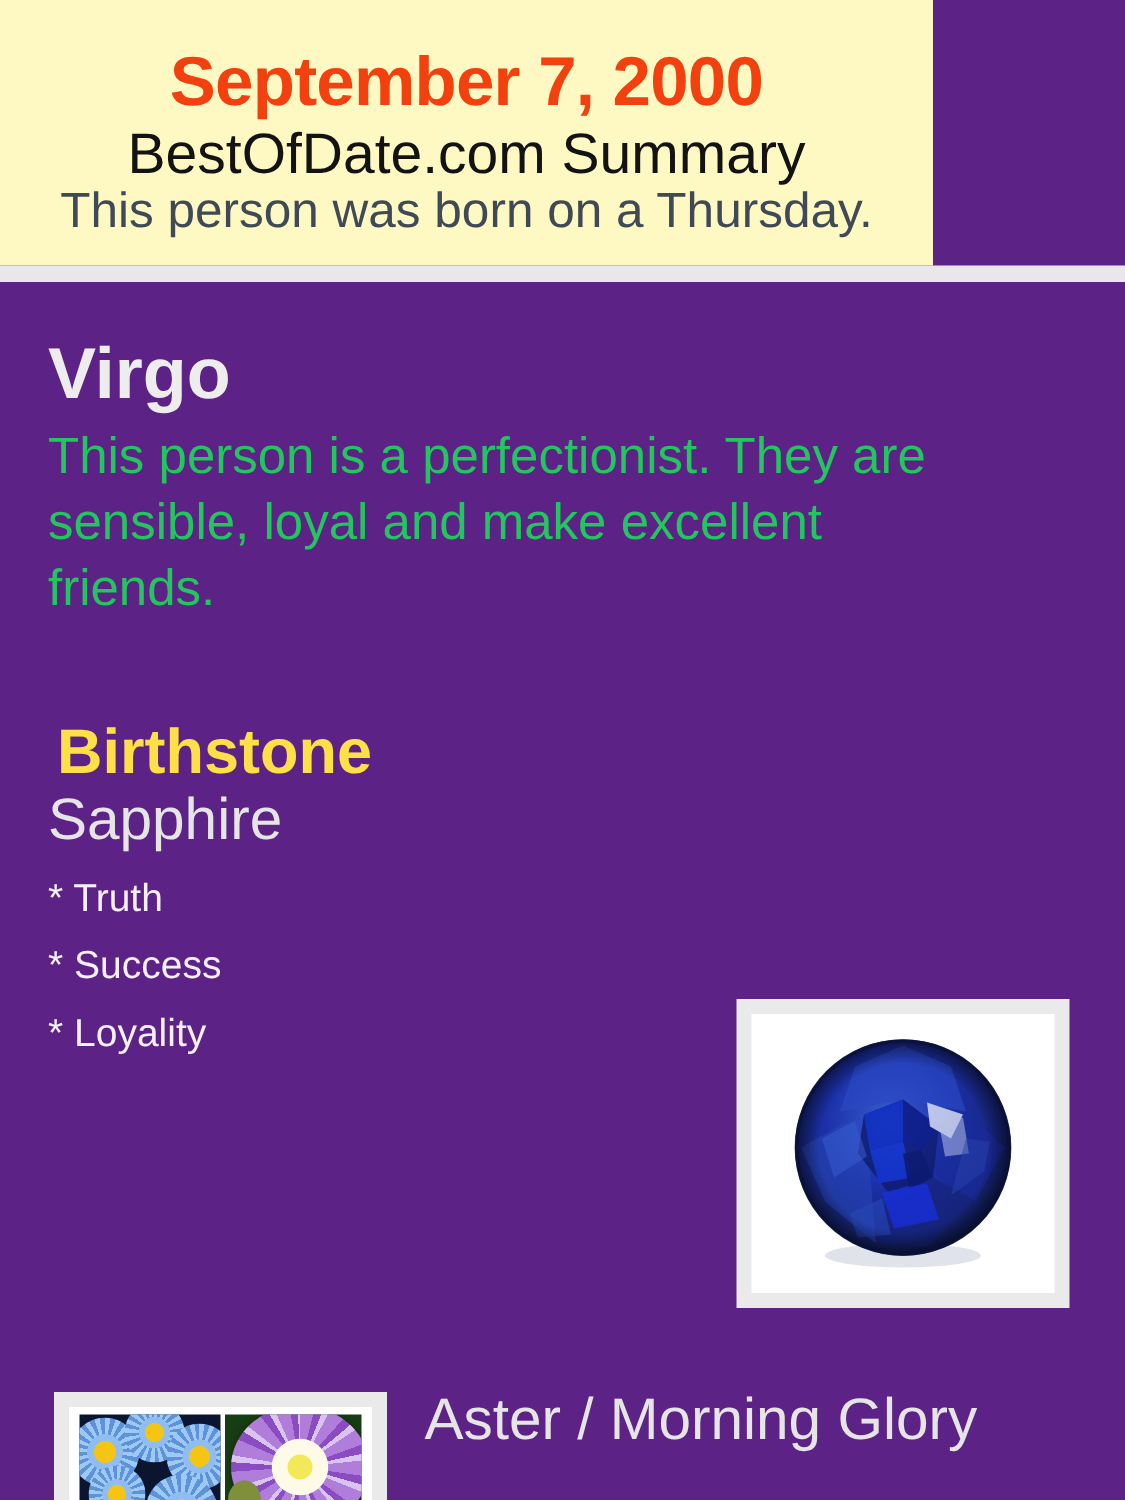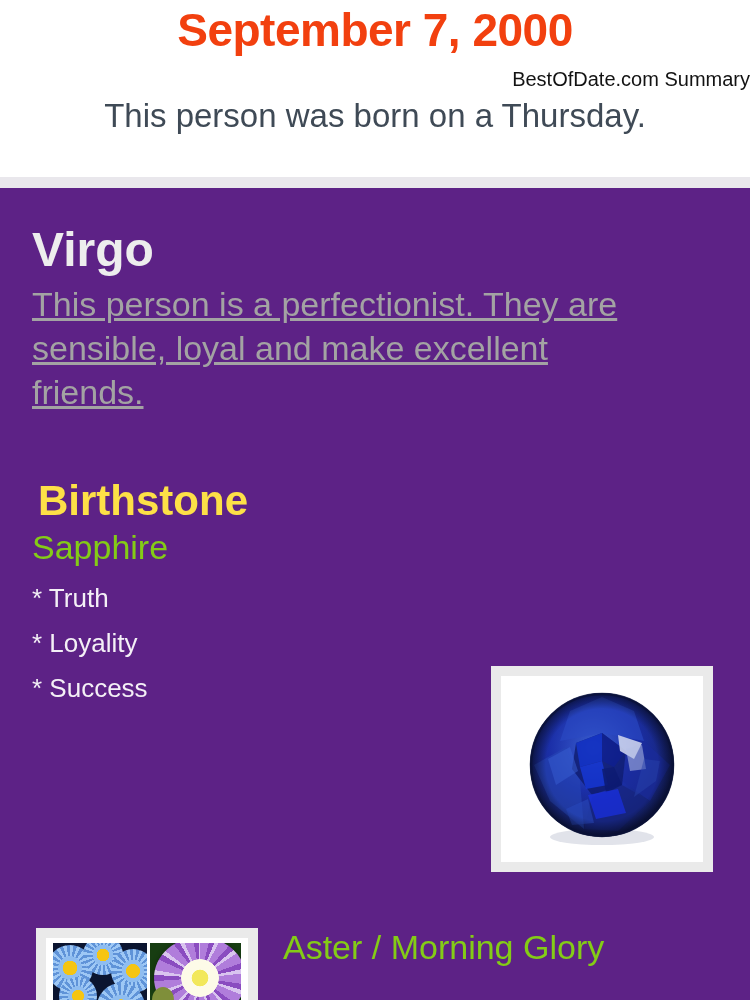--- a/index.html
+++ b/index.html
@@ -10,42 +10,41 @@
     width: 750px;
     height: 1000px;
     background: #5d2286;
     font-family: "Liberation Sans", sans-serif;
     overflow: hidden;
     position: relative;
   }
 
   
   .header {
-    background: #ffffff;
+    background: #fef9c3;
     height: 177px;
-    width: 750px;
+    width: 622px;
     box-sizing: border-box;
     text-align: center;
-    padding-top: 2px;
+    padding-top: 26px;
   }
   .header-date {
     color: #f2400f;
     font-size: 46px;
     font-weight: bold;
     line-height: 56px;
     letter-spacing: -0.5px;
     margin: 0;
   }
   .header-sub {
     color: #131313;
-    font-size: 20px;
+    font-size: 38px;
     font-weight: normal;
     line-height: 38px;
     margin: 2px 0 0 0;
-    text-align: right;
   }
   .header-note {
     color: #3f4a56;
     font-size: 33px;
     font-weight: normal;
     line-height: 32px;
     margin: 2px 0 0 0;
   }
   .divider-band {
     height: 11px;
@@ -69,46 +68,45 @@
     width: 660px;
   }
   .zodiac-name {
     color: #ededed;
     font-size: 48px;
     font-weight: bold;
     line-height: 56px;
     margin: 0;
   }
   .zodiac-desc {
-    color: #a3a3a3;
+    color: #22c55e;
     font-size: 34px;
     font-weight: normal;
     line-height: 44px;
     margin: 4px 0 0 0;
     max-width: 620px;
-    text-decoration: underline;
   }
 
   
   .birthstone-text {
     position: absolute;
     left: 32px;
     top: 288px;
     width: 430px;
   }
   .section-heading {
     color: #fde047;
     font-size: 42px;
     font-weight: bold;
     line-height: 50px;
     margin: 0 0 0 6px;
   }
   .section-sub {
-    color: #84cc16;
-    font-size: 34px;
+    color: #e5e5e5;
+    font-size: 39px;
     font-weight: normal;
     line-height: 42px;
     margin: 0;
   }
   .bullet-list {
     list-style: none;
     margin: 8px 0 0 0;
     padding: 0;
   }
   .bullet-list li {
@@ -214,22 +212,22 @@
   <div class="zodiac">
     <div class="zodiac-name">Virgo</div>
     <div class="zodiac-desc">This person is a perfectionist. They are sensible, loyal and make excellent friends.</div>
   </div>
 
   <div class="birthstone-text">
     <div class="section-heading">Birthstone</div>
     <div class="section-sub">Sapphire</div>
     <ul class="bullet-list">
       <li>* Truth</li>
+      <li>* Success</li>
       <li>* Loyality</li>
-      <li>* Success</li>
     </ul>
   </div>
 
   <div class="photo-frame frame-gem">
     <div class="inner">
       <svg class="gem-stage" viewBox="0 0 160 160">
         <defs>
           <radialGradient id="gemBody" cx="44%" cy="38%" r="72%">
             <stop offset="0%" stop-color="#3a5fd0"></stop>
             <stop offset="42%" stop-color="#1b2fa8"></stop>

